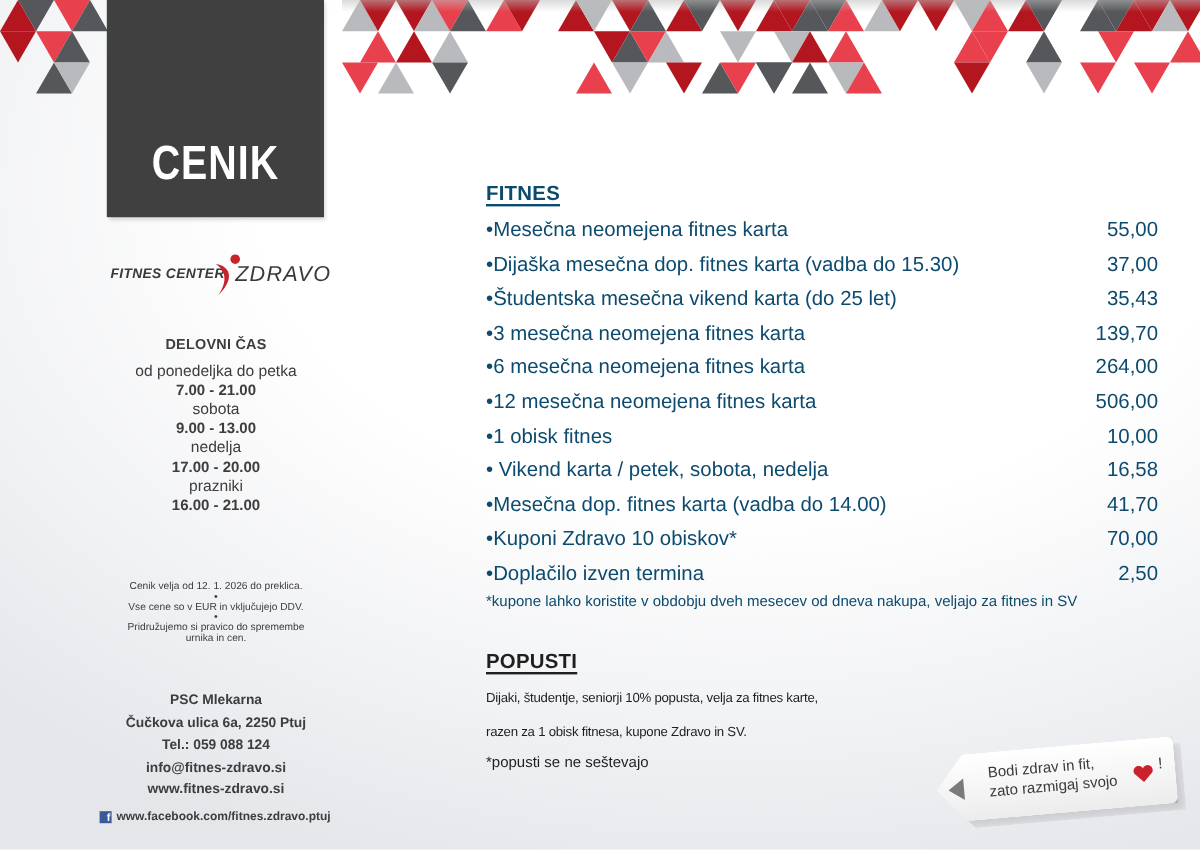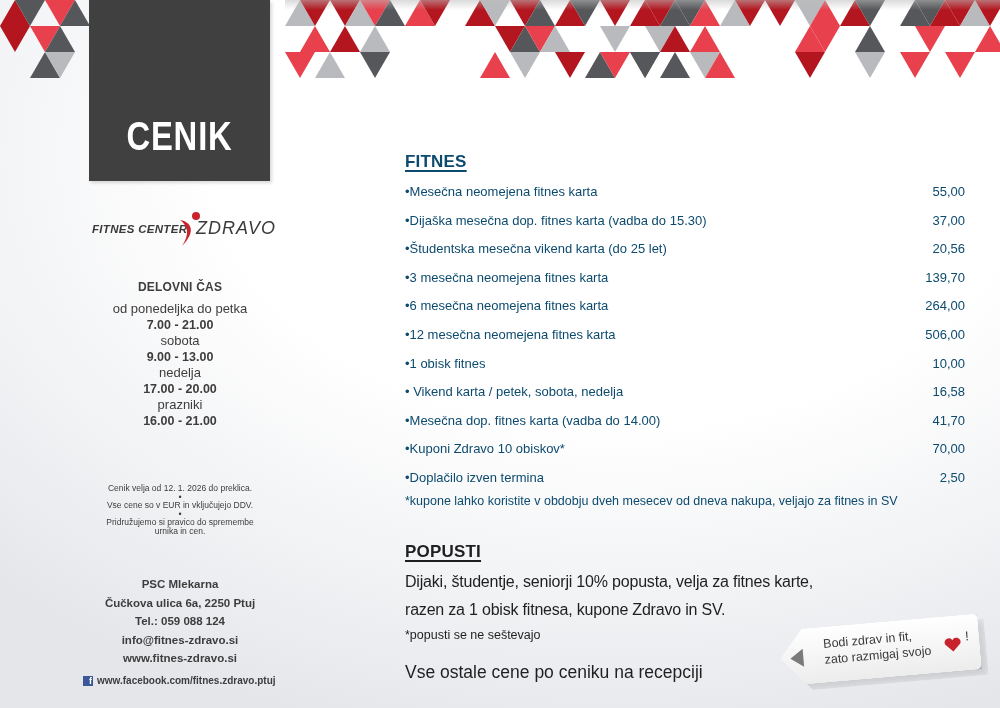--- a/index.html
+++ b/index.html
@@ -58,26 +58,26 @@
 
   
   .main { position: absolute; left: 405px; top: 150px; width: 565px; color: #0c4a6e; }
   .sec-title {
     font-weight: 700; font-size: 17px; text-decoration: underline;
     text-underline-offset: 3px; text-decoration-thickness: 2px; letter-spacing: .2px;
     height: 28px; line-height: 24px;
   }
   .price-row {
     display: flex; justify-content: space-between; align-items: baseline;
-    font-size: 13px; height: 28.6px; line-height: 28.6px;
+    font-size: 17px; height: 28.6px; line-height: 28.6px;
   }
   .price-row .price { text-align: right; padding-right: 5px; }
   .footnote { font-size: 12.5px; line-height: 20px; margin-top: -2px; }
   .popusti { position: absolute; left: 405px; top: 540px; width: 480px; color: #1f1f1f; }
-  .popusti .txt { font-size: 16px; line-height: 28px; letter-spacing: -.2px; }
+  .popusti .txt { font-size: 11px; line-height: 28px; letter-spacing: -.2px; }
   .popusti .sm { font-size: 12.5px; line-height: 18px; margin-top: 2px;}
   .popusti .other { font-size: 17.5px; margin-top: 18px; }
 
   
   .tag {
     position: absolute; left: 780px; top: 622px; width: 200px; height: 56px;
     transform: rotate(-5deg);
   }
   .tag-body {
     position: absolute; inset: 0;
@@ -244,21 +244,21 @@
       <div class="price-row">
         <span>•Mesečna neomejena fitnes karta</span>
         <span class="price">55,00</span>
       </div>
       <div class="price-row">
         <span>•Dijaška mesečna dop. fitnes karta (vadba do 15.30)</span>
         <span class="price">37,00</span>
       </div>
       <div class="price-row">
         <span>•Študentska mesečna vikend karta (do 25 let)</span>
-        <span class="price">20,56</span>
+        <span class="price">35,43</span>
       </div>
       <div class="price-row">
         <span>•3 mesečna neomejena fitnes karta</span>
         <span class="price">139,70</span>
       </div>
       <div class="price-row">
         <span>•6 mesečna neomejena fitnes karta</span>
         <span class="price">264,00</span>
       </div>
       <div class="price-row">
@@ -287,21 +287,20 @@
       </div>
     </div>
   <div class="footnote">*kupone lahko koristite v obdobju dveh mesecev od dneva nakupa,  veljajo za fitnes in SV</div>
 </div>
 
 <div class="popusti">
   <div class="sec-title">POPUSTI</div>
   <div class="txt">Dijaki, študentje, seniorji 10% popusta, velja za fitnes karte,</div>
   <div class="txt">razen za 1 obisk fitnesa, kupone Zdravo in SV.</div>
   <div class="sm">*popusti se ne seštevajo</div>
-  <div class="other">Vse ostale cene po ceniku na recepciji</div>
 </div>
 
 <div class="tag">
   <div class="tag-shadow"></div>
   <div class="tag-body"></div>
   <div class="tag-arrow"></div>
   <div class="tag-text">
     <div>Bodi zdrav in fit,</div>
     <div>zato razmigaj svojo</div>
   </div>

